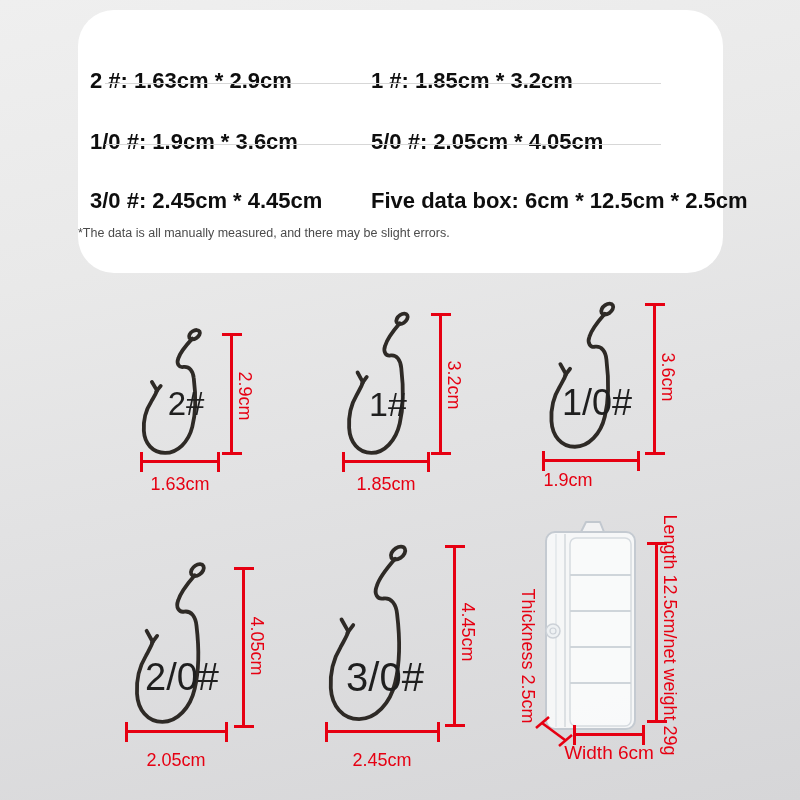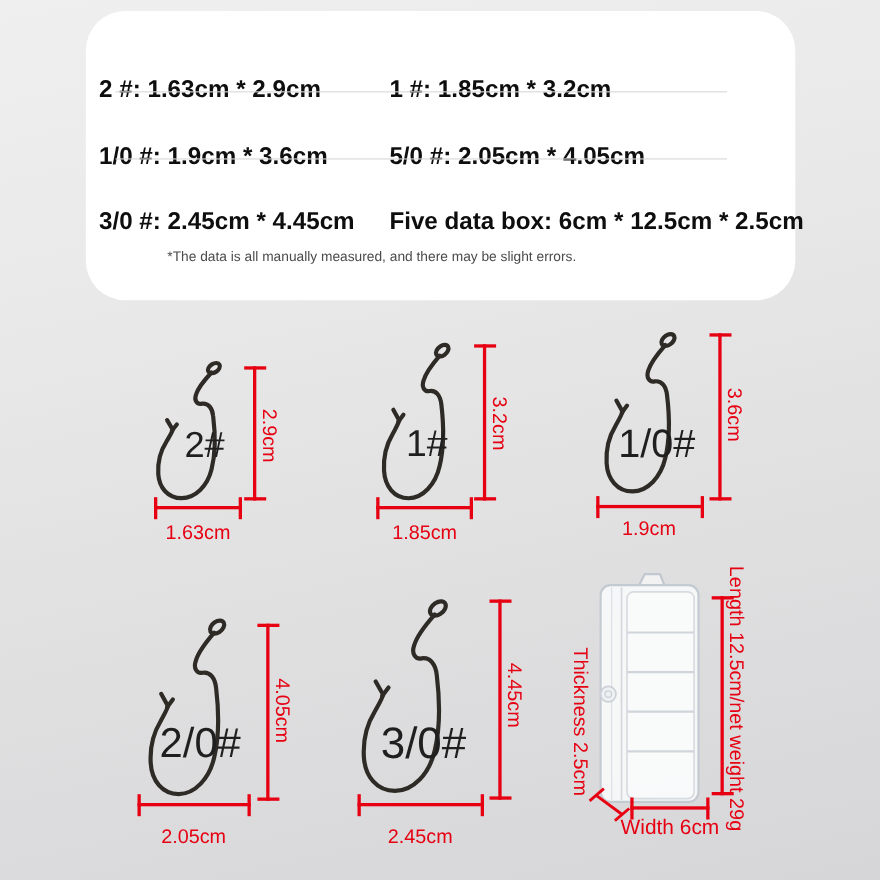--- a/index.html
+++ b/index.html
@@ -8,23 +8,23 @@
     background:linear-gradient(168deg,#efefef 0%,#e9e9e9 30%,#e2e2e3 55%,#d6d6d8 100%);
     font-family:"Liberation Sans","DejaVu Sans",sans-serif;
   }
   .spec-panel{
     position:absolute;left:78px;top:10px;width:645px;height:263px;
     background:#ffffff;border-radius:36px;
   }
   .spec-row{position:absolute;left:0;width:100%;height:28px;margin-top:24px;}
   .cell{position:absolute;font-size:22px;font-weight:700;color:#0e0e0e;white-space:nowrap;letter-spacing:0;}
   .cell.l{left:12px;}
-  .cell.r{left:276px;}
+  .cell.r{left:293px;}
   .divider{position:absolute;left:27px;width:556px;height:1px;background:#d7d7d7;}
-  .disclaimer{position:absolute;left:0;width:520px;text-align:center;font-size:12.5px;color:#4b4b4b;white-space:nowrap;}
+  .disclaimer{position:absolute;left:0;width:520px;text-align:left;font-size:12.5px;color:#4b4b4b;white-space:nowrap;}
   .hook{position:absolute;}
   .hook-label{position:absolute;color:#1f1f1f;transform:translate(-50%,-50%);white-space:nowrap;font-weight:400;}
   .vline{position:absolute;width:3px;background:#e60012;}
   .vline::before,.vline::after{content:"";position:absolute;left:-8.5px;width:20px;height:3px;background:#e60012;}
   .vline::before{top:0;}
   .vline::after{bottom:0;}
   .hline{position:absolute;height:3px;background:#e60012;}
   .hline::before,.hline::after{content:"";position:absolute;top:-8.5px;width:3px;height:20px;background:#e60012;}
   .hline::before{left:0;}
   .hline::after{right:0;}
@@ -94,21 +94,21 @@
   <div class="hline" style="left:342px;top:460px;width:88px"></div>
   <div class="hdim" style="left:386px;top:474px">1.85cm</div>
 
   <svg class="hook" style="left:545px;top:299px" width="97" height="156" viewBox="0 0 120 170" preserveAspectRatio="none">
       <use href="#hookshape"></use>
     </svg>
   <div class="hook-label" style="left:597px;top:403px;font-size:36px">1/0#</div>
   <div class="vline" style="left:653px;top:303px;height:152px"></div>
   <div class="vdim" style="left:659px;top:377px">3.6cm</div>
   <div class="hline" style="left:542px;top:459px;width:98px"></div>
-  <div class="hdim" style="left:590px;top:470px">1.9cm</div>
+  <div class="hdim" style="left:568px;top:470px">1.9cm</div>
 
   <svg class="hook" style="left:130px;top:559px" width="105" height="172" viewBox="0 0 120 170" preserveAspectRatio="none">
       <use href="#hookshape"></use>
     </svg>
   <div class="hook-label" style="left:182px;top:677px;font-size:38px">2/0#</div>
   <div class="vline" style="left:242px;top:567px;height:161px"></div>
   <div class="vdim" style="left:248px;top:646px">4.05cm</div>
   <div class="hline" style="left:125px;top:730px;width:103px"></div>
   <div class="hdim" style="left:176px;top:750px">2.05cm</div>
 

